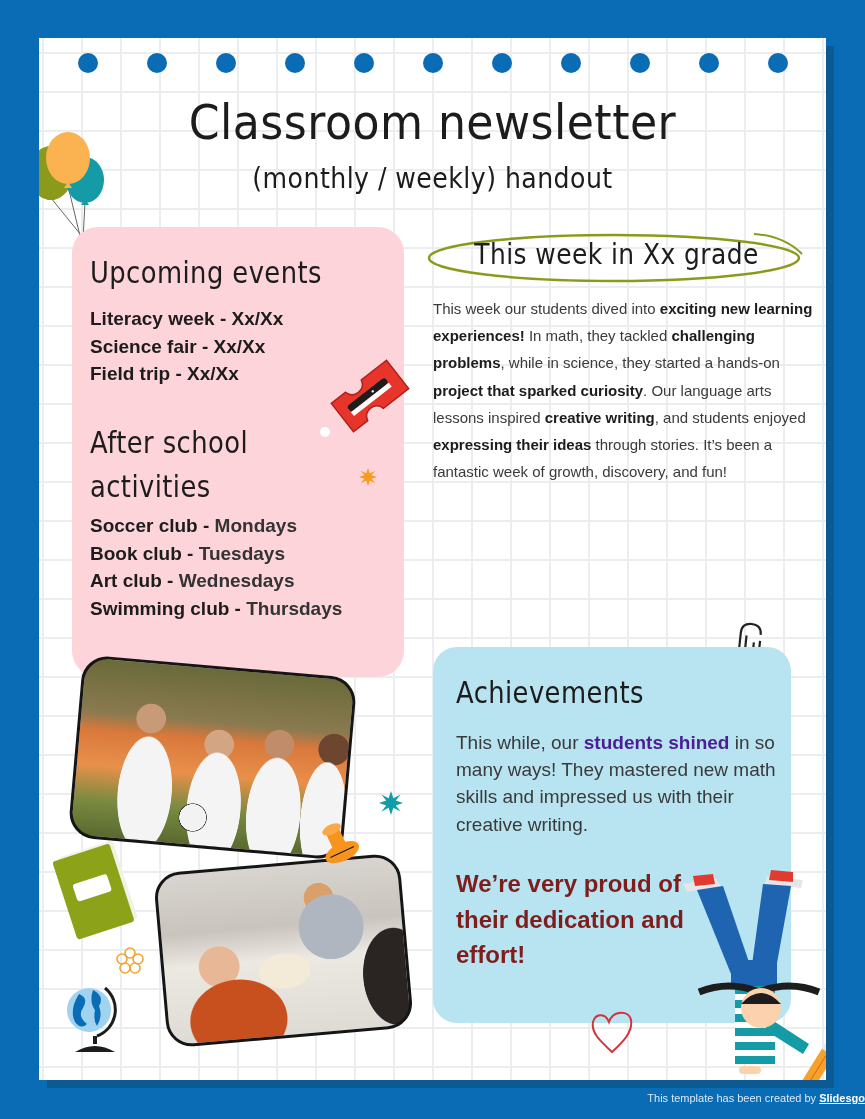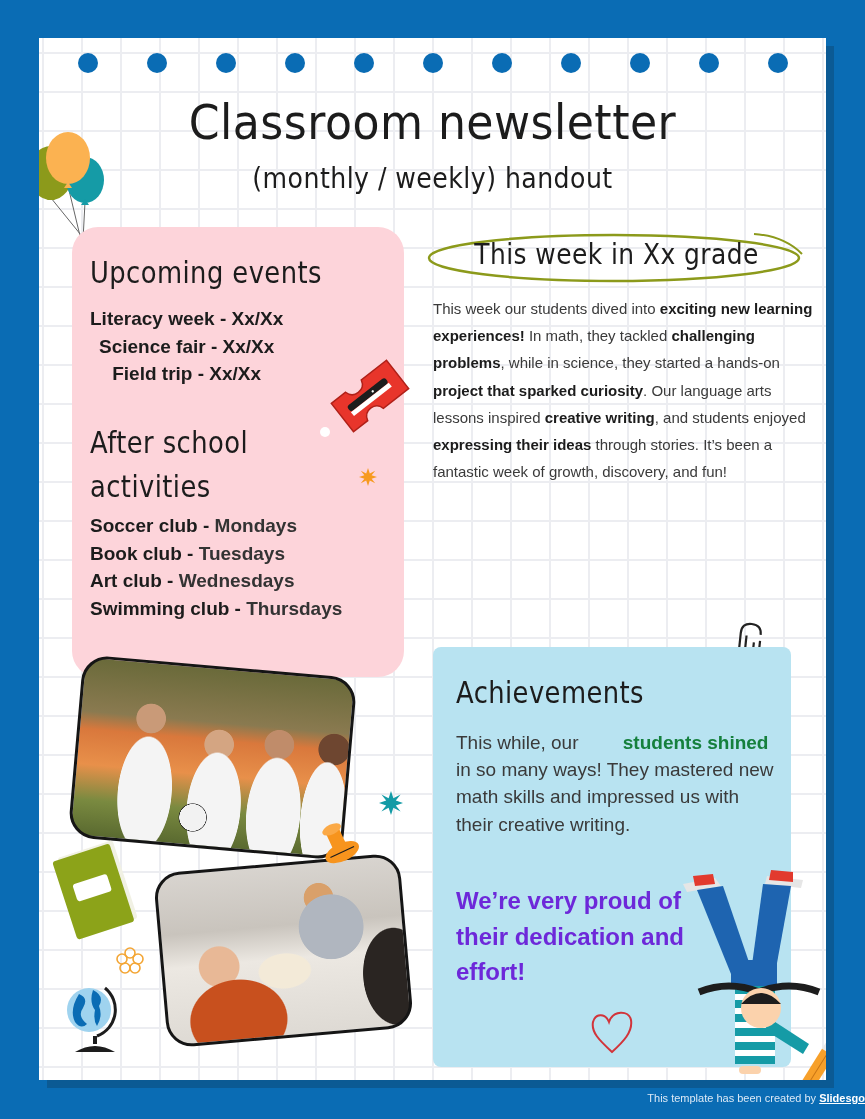--- a/index.html
+++ b/index.html
@@ -36,21 +36,21 @@
   .subtitle {
     position: absolute; left: 0; width: 100%; top: 124px; text-align: center;
     font-size: 28px; transform: scaleX(0.9);
   }
   .pink-box {
     position: absolute; left: 33px; top: 189px; width: 332px; height: 450px;
     background: #fdd4da; border-radius: 26px; padding-left: 40px;
   }
   .box-heading { font-size: 30px; line-height: 1.35; transform-origin: left; transform: scaleX(0.86); white-space: nowrap; }
   .events-heading { position: absolute; left: 18px; top: 26px; }
-  .events-list { position: absolute; left: 18px; top: 78px; text-align: center; }
+  .events-list { position: absolute; left: 18px; top: 78px; }
   .events-list li, .acts-list li {
     list-style: none; font-size: 19px; line-height: 27.5px; color: #1c1c1c; font-weight: bold;
   }
   .acts-heading { position: absolute; left: 18px; top: 194px; line-height: 44px; }
   .acts-list { position: absolute; left: 18px; top: 285px; }
   .acts-list .day { font-weight: bold; color: #333; }
   .week-title-wrap {
     position: absolute; left: 385px; top: 192px; width: 385px; height: 52px;
   }
   .week-title {
@@ -84,32 +84,32 @@
     background:
       radial-gradient(ellipse 60px 50px at 70px 150px, #c8501e 80%, transparent 82%),
       radial-gradient(circle 22px at 55px 95px, #e8b896 90%, transparent 95%),
       radial-gradient(ellipse 30px 20px at 120px 105px, #f3ead8 85%, transparent 90%),
       radial-gradient(ellipse 40px 40px at 170px 65px, #b0b6bf 80%, transparent 82%),
       radial-gradient(circle 16px at 160px 35px, #d9a06a 90%, transparent 95%),
       radial-gradient(ellipse 40px 60px at 230px 120px, #2a2522 80%, transparent 82%),
       linear-gradient(to bottom, #d8d4cf 0%, #c9c4bd 35%, #ece8e2 55%, #dedad4 100%);
   }
   .blue-box {
-    position: absolute; left: 394px; top: 609px; width: 358px; height: 420px;
-    background: #b8e3f1; border-radius: 8px;
+    position: absolute; left: 394px; top: 609px; width: 358px; height: 376px;
+    background: #b8e3f1; border-radius: 24px;
   }
   .ach-heading { position: absolute; left: 23px; top: 26px; }
   .ach-body {
     position: absolute; left: 23px; top: 82px; width: 320px;
     font-size: 19px; line-height: 27.2px; color: #3a3a3a;
   }
-  .ach-body b { color: #15803d; margin-left: 39px; }
+  .ach-body b { color: #4c1d95; }
   .ach-proud {
-    position: absolute; left: 23px; top: 236px; width: 240px;
-    font-size: 24px; line-height: 35.5px; font-weight: bold; color: #6d28d9;
+    position: absolute; left: 23px; top: 219px; width: 240px;
+    font-size: 24px; line-height: 35.5px; font-weight: bold; color: #7f1d1d;
   }
   .deco { position: absolute; }
   .footer {
     position: absolute; left: 0; width: 100%; top: 1092px; text-align: right;
     font-size: 11px; color: #dbe9f6;
   }
   .footer a { color: #ffffff; font-weight: bold; text-decoration: underline; }
 </style>
 </head>
 <body>

